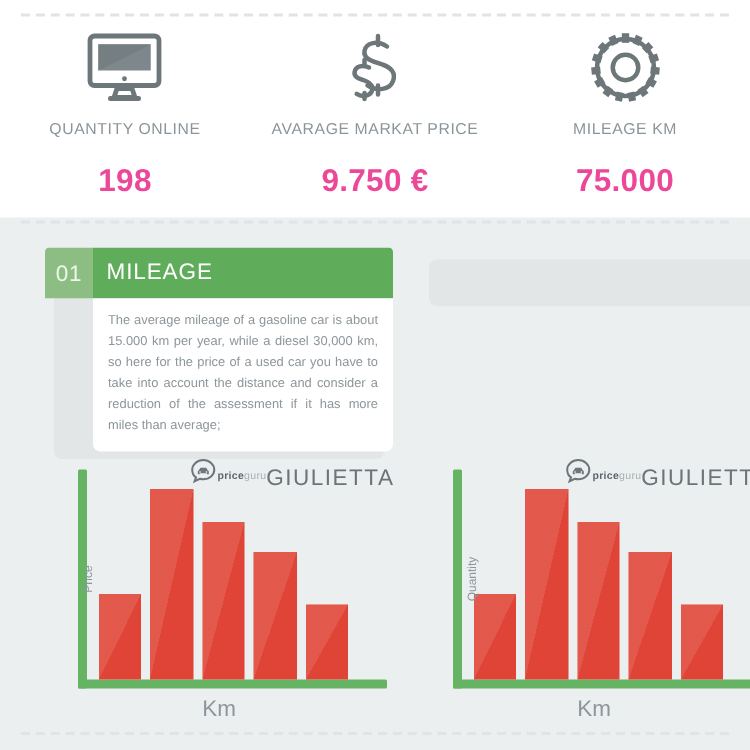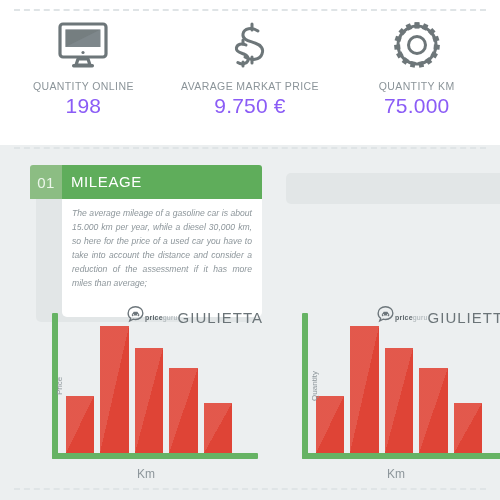--- a/index.html
+++ b/index.html
@@ -33,22 +33,22 @@
     flex:1 1 0; display:flex; flex-direction:column;
     align-items:center; justify-content:flex-start;
   }
   .stat-icon{ height:62px; display:flex; align-items:center; justify-content:center; }
   .stat-label{
     font-size:10.5px; letter-spacing:.4px; color:#8b9499;
     font-family:"Liberation Sans", sans-serif;
     margin-top:4px; text-align:center; white-space:nowrap;
   }
   .stat-value{
-    font-size:21px; font-weight:normal; color:#8b5cf6;
-    margin-top:2px; letter-spacing:.2px; white-space:nowrap;
+    font-size:21px; font-weight:bold; color:#ec4899;
+    margin-top:17px; letter-spacing:.2px; white-space:nowrap;
   }
 
   
   .bottom-section{
     position:absolute; left:0; top:145px; width:500px; height:355px;
     background:#eceff0;
   }
 
   .columns{
     position:absolute; left:16px; top:0; width:500px; height:258px;
@@ -76,23 +76,22 @@
     flex:1; background:#5fad5b; color:#ffffff;
     display:flex; align-items:center; padding-left:9px;
   }
   .card-title{
     font-size:15px; letter-spacing:.6px; line-height:1.02;
     text-transform:uppercase;
   }
   .card-title.two-line{ font-size:10.5px; letter-spacing:.5px; line-height:1.25; }
   .card-body{
     position:relative; margin-left:32px; background:#ffffff;
-    border-radius:0 0 5px 5px; padding:8px 10px 26px 10px;
+    border-radius:0 0 5px 5px; padding:8px 10px 10px 10px;
     min-height:86px;
-    font-style:italic;
   }
   .card-text{
     font-size:8.6px; line-height:1.62; color:#8d969b;
     text-align:justify; font-family:"Liberation Sans", sans-serif;
   }
 
   
   .chart{ position:absolute; left:0; top:160px; width:232px; height:180px; }
   .chart-brand{
     position:absolute; right:16px; top:0; width:120px;
@@ -127,21 +126,21 @@
     content:""; position:absolute; left:0; top:0; width:100%; height:100%;
     background:linear-gradient(to bottom right, rgba(255,255,255,.11) 0 50%, rgba(0,0,0,0) 50% 100%);
   }
   .label-y{
     position:absolute; left:-2px; top:50%; font-size:8px; color:#8d969b;
     transform:translateY(-50%) rotate(-90deg); transform-origin:center;
     white-space:nowrap;
   }
   .label-x{
     position:absolute; left:0; right:0; bottom:4px; text-align:center;
-    font-size:12px; color:#8d969b;
+    font-size:15px; color:#8d969b;
   }
 </style>
 </head>
 <body>
 
 <div class="top-section">
   <div class="dash-rule dash-top"></div>
 
   <div class="stats-row">
 
@@ -197,21 +196,21 @@
               <rect x="25.6" y="5.2" width="4.8" height="6" transform="rotate(216 28 28)"></rect>
               <rect x="25.6" y="5.2" width="4.8" height="6" transform="rotate(240 28 28)"></rect>
               <rect x="25.6" y="5.2" width="4.8" height="6" transform="rotate(264 28 28)"></rect>
               <rect x="25.6" y="5.2" width="4.8" height="6" transform="rotate(288 28 28)"></rect>
               <rect x="25.6" y="5.2" width="4.8" height="6" transform="rotate(312 28 28)"></rect>
               <rect x="25.6" y="5.2" width="4.8" height="6" transform="rotate(336 28 28)"></rect>
             </g>
           </g>
         </svg>
       </div>
-      <div class="stat-label">QUANTITY KM</div>
+      <div class="stat-label">MILEAGE KM</div>
       <div class="stat-value">75.000</div>
     </div>
 
   </div>
 </div>
 
 <div class="bottom-section">
   <div class="dash-rule dash-mid" style="top:2px;"></div>
 
   <div class="columns">

